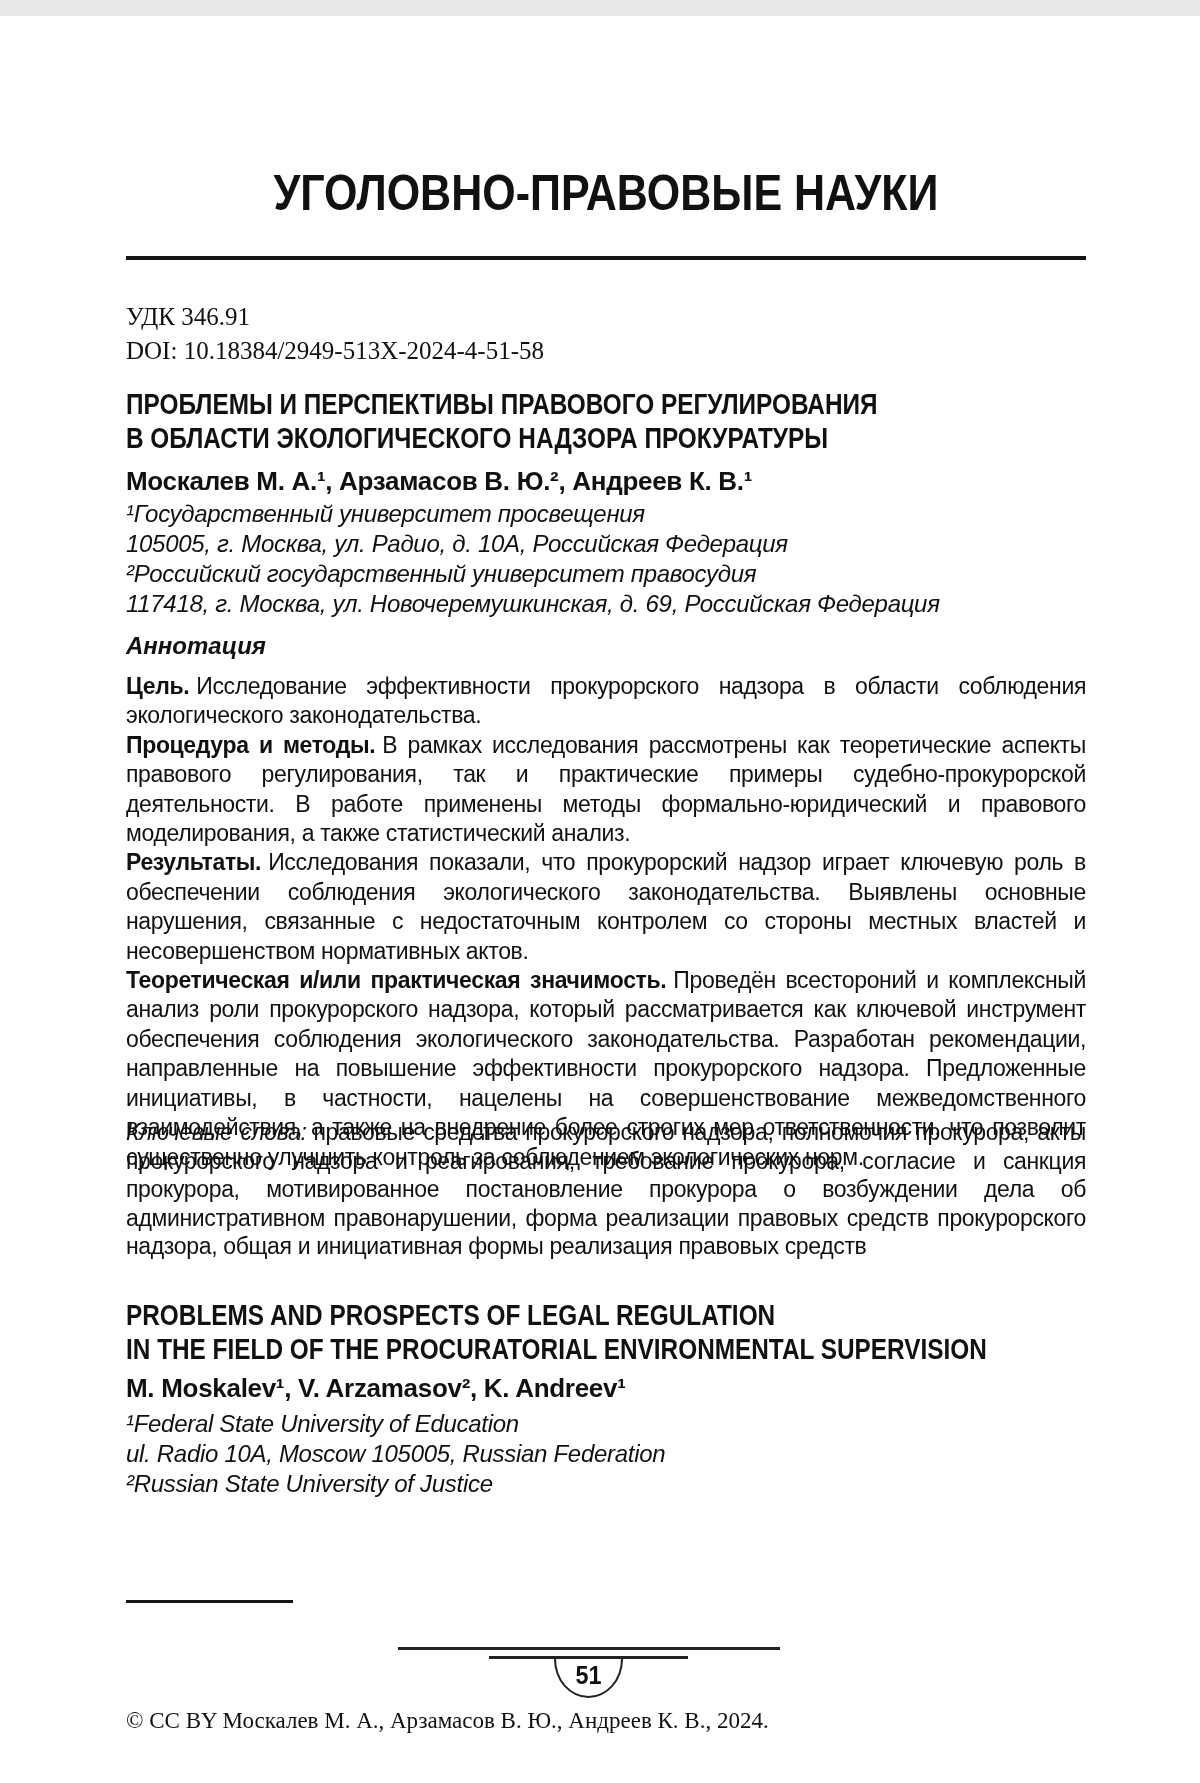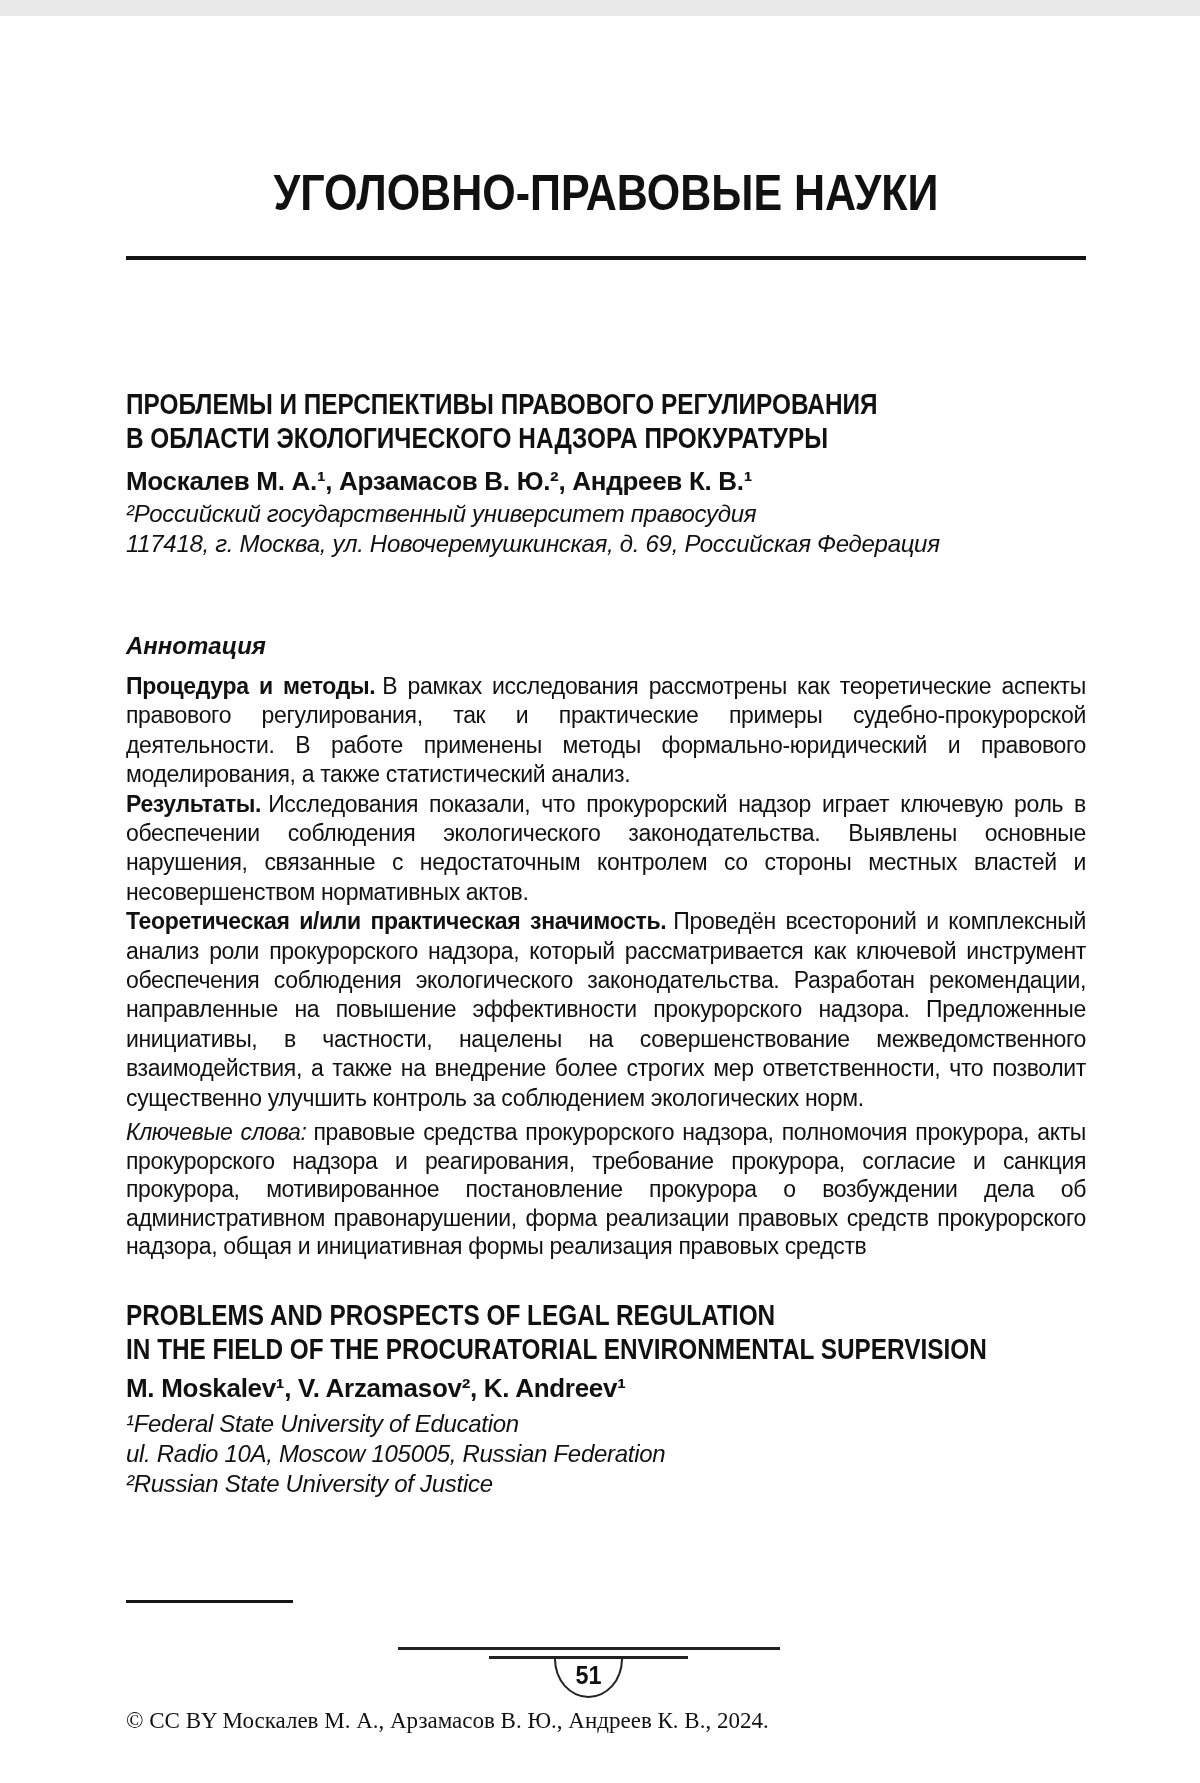--- a/index.html
+++ b/index.html
@@ -79,36 +79,43 @@
 </style>
 </head>
 <body>
 
 <div class="page">
 
   <div class="abs section-heading">УГОЛОВНО-ПРАВОВЫЕ НАУКИ</div>
 
   <div class="abs header-rule"></div>
 
+  <div class="abs codes">
+    <div>УДК 346.91</div>
+    <div>DOI: 10.18384/2949-513X-2024-4-51-58</div>
+  </div>
 
   <div class="abs big-title ru-title">
     <div>ПРОБЛЕМЫ И ПЕРСПЕКТИВЫ ПРАВОВОГО РЕГУЛИРОВАНИЯ</div>
     <div>В ОБЛАСТИ ЭКОЛОГИЧЕСКОГО НАДЗОРА ПРОКУРАТУРЫ</div>
   </div>
 
   <div class="abs authors ru-authors">Москалев М. А.¹, Арзамасов В. Ю.², Андреев К. В.¹</div>
 
   <div class="abs affils ru-affils">
+    <div>¹Государственный университет просвещения</div>
+    <div>105005, г. Москва, ул. Радио, д. 10А, Российская Федерация</div>
     <div>²Российский государственный университет правосудия</div>
     <div>117418, г. Москва, ул. Новочеремушкинская, д. 69, Российская Федерация</div>
   </div>
 
   <div class="abs abstract-heading">Аннотация</div>
 
   <div class="abs abstract">
+    <p><span class="lead">Цель.</span><span>Исследование эффективности прокурорского надзора в области соблюдения экологического законодательства.</span></p>
     <p><span class="lead">Процедура и методы.</span><span>В рамках исследования рассмотрены как теоретические аспекты правового регулирования, так и практические примеры судебно-прокурорской деятельности. В работе применены методы формально-юридический и правового моделирования, а также статистический анализ.</span></p>
     <p><span class="lead">Результаты.</span><span>Исследования показали, что прокурорский надзор играет ключевую роль в обеспечении соблюдения экологического законодательства. Выявлены основные нарушения, связанные с недостаточным контролем со стороны местных властей и несовершенством нормативных актов.</span></p>
     <p><span class="lead">Теоретическая и/или практическая значимость.</span><span>Проведён всестороний и комплексный анализ роли прокурорского надзора, который рассматривается как ключевой инструмент обеспечения соблюдения экологического законодательства. Разработан рекомендации, направленные на повышение эффективности прокурорского надзора. Предложенные инициативы, в частности, нацелены на совершенствование межведомственного взаимодействия, а также на внедрение более строгих мер ответственности, что позволит существенно улучшить контроль за соблюдением экологических норм.</span></p>
   </div>
 
   <div class="abs keywords">
     <span class="kw-label">Ключевые слова:</span><span>правовые средства прокурорского надзора, полномочия прокурора, акты прокурорского надзора и реагирования, требование прокурора, согласие и санкция прокурора, мотивированное постановление прокурора о возбуждении дела об административном правонарушении, форма реализации правовых средств прокурорского надзора, общая и инициативная формы реализация правовых средств</span>
   </div>
 
   <div class="abs big-title en-title">

